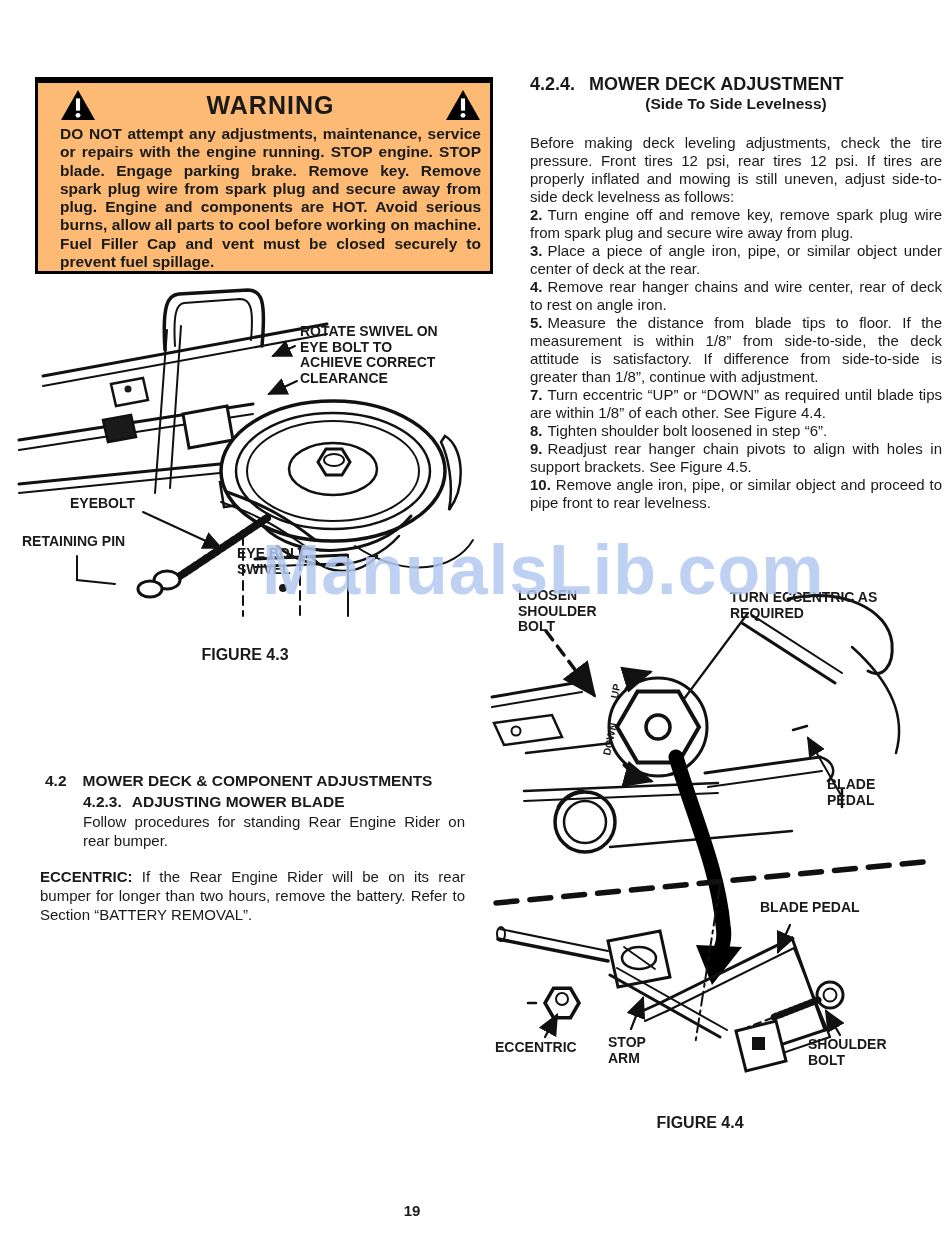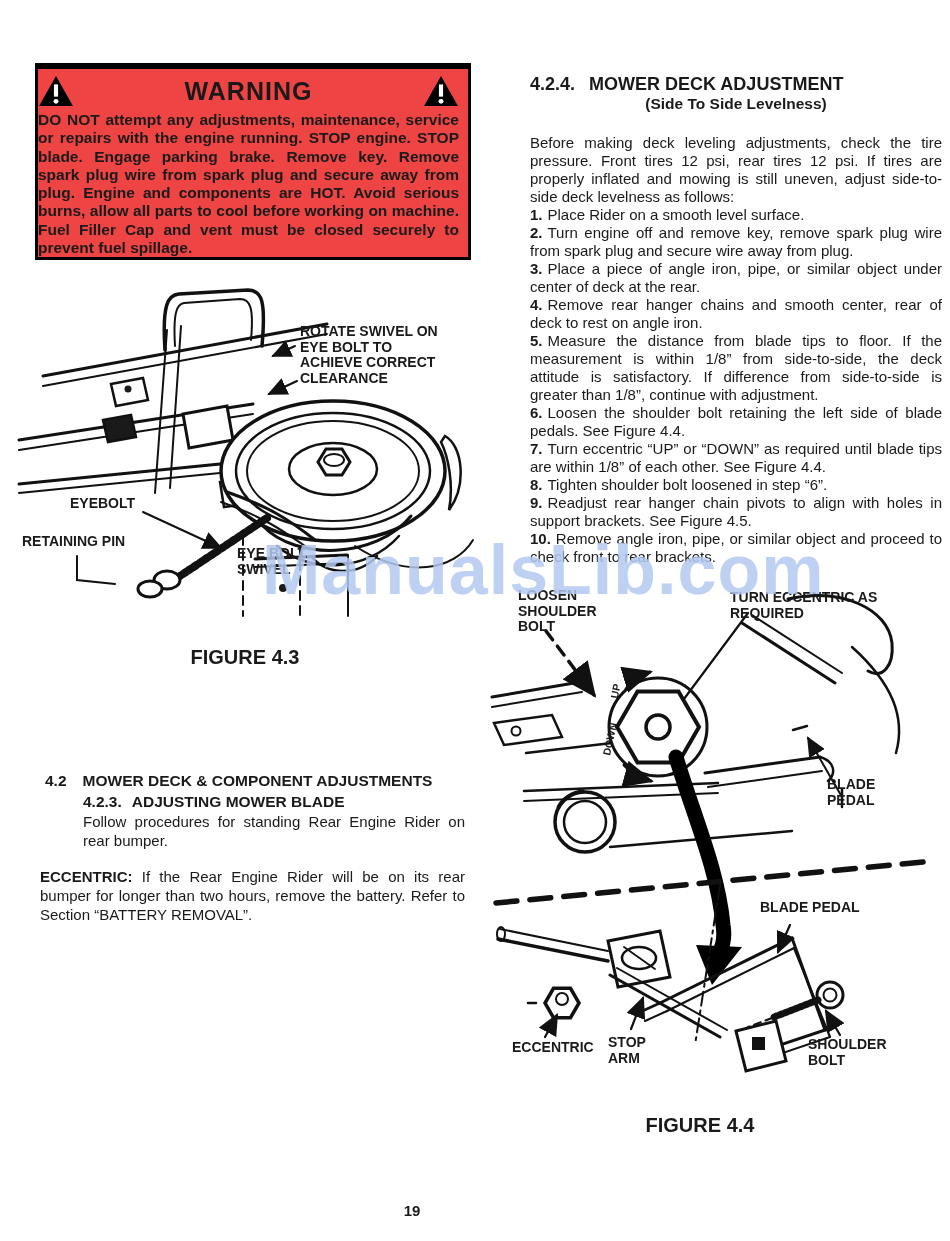--- a/index.html
+++ b/index.html
@@ -7,39 +7,39 @@
     position:relative;width:950px;height:1241px;margin:0 auto;
     background:#ffffff;color:#1a1a1a;
     font-family:"Liberation Sans","DejaVu Sans",sans-serif;
     overflow:hidden;
   }
   .abs{position:absolute;}
   
   .page-title{left:40px;top:24px;font-size:27px;font-weight:bold;letter-spacing:.5px;}
   
   .warning-box{
-    left:35px;top:63px;width:421px;height:184px;
+    left:35px;top:77px;width:421px;height:184px;
     border:3px solid #000;border-top-width:6px;
-    padding:4px 9px 0 0;box-sizing:content-box;background:#ef4444;
+    padding:4px 9px 0 22px;box-sizing:content-box;background:#fdba74;
   }
   .warning-head{display:flex;align-items:center;justify-content:space-between;height:36px;}
   .warning-title{font-size:25px;font-weight:bold;letter-spacing:1px;flex:1;text-align:center;}
   .warn-tri{width:36px;height:32px;flex:0 0 auto;}
   .warning-body{font-size:15.5px;font-weight:bold;line-height:18.3px;text-align:justify;margin-top:2px;}
   
   .right-col{left:530px;top:74px;width:412px;font-size:15px;line-height:18px;}
   .sec-h{font-size:18px;font-weight:bold;display:flex;gap:14px;line-height:20px;}
   .sec-h2{font-size:15.5px;font-weight:bold;text-align:center;line-height:20px;margin-bottom:2px;}
   .para{text-align:justify;margin-top:20px;}
   .step{text-align:justify;}
   .step .num{font-weight:bold;margin-right:5px;}
   
   .figure{overflow:visible;}
   .fig-label{font-size:14px;font-weight:bold;line-height:15.5px;white-space:pre-line;}
-  .fig-caption{font-size:20px;font-weight:bold;text-align:center;}
+  .fig-caption{font-size:16px;font-weight:bold;text-align:center;}
   .rot-label{font-size:10.5px;font-weight:bold;transform:rotate(-78deg);transform-origin:center;}
   
   .sec42{left:45px;top:770px;width:420px;font-size:15px;line-height:19px;}
   .sec42 .row1{display:flex;gap:16px;font-size:15.5px;font-weight:bold;line-height:21px;}
   .sec42 .row2{margin-left:38px;font-size:15.5px;font-weight:bold;line-height:21px;display:flex;gap:10px;}
   .sec42 .body{margin-left:38px;text-align:justify;width:382px;}
   .important{margin-top:17px;margin-left:-5px;width:425px;text-align:justify;}
   .important .lbl{font-weight:bold;}
   
   .watermark{
@@ -73,30 +73,28 @@
     <div class="warning-body">DO NOT attempt any adjustments, maintenance, service or repairs with the engine running. STOP engine. STOP blade. Engage parking brake. Remove key. Remove spark plug wire from spark plug and secure away from plug. Engine and components are HOT. Avoid serious burns, allow all parts to cool before working on machine. Fuel Filler Cap and vent must be closed securely to prevent fuel spillage.</div>
   </div>
 
   <div class="abs right-col">
     <div class="sec-h">
       <span>4.2.4.</span>
       <span>MOWER DECK ADJUSTMENT</span>
     </div>
     <div class="sec-h2">(Side To Side Levelness)</div>
     <div class="para">Before making deck leveling adjustments, check the tire pressure.  Front tires 12 psi, rear tires 12 psi. If tires are properly inflated and mowing is still uneven, adjust side-to-side deck levelness as follows:</div>
-    <div class="step"><span class="num">1.</span><span>Place Rider on a smooth level surface.</span></div>
     <div class="step"><span class="num">2.</span><span>Turn engine off and remove key, remove spark plug wire from spark plug and secure wire away from plug.</span></div>
     <div class="step"><span class="num">3.</span><span>Place a piece of angle iron, pipe, or similar object under center of deck at the rear.</span></div>
-    <div class="step"><span class="num">4.</span><span>Remove rear hanger chains and smooth center, rear of deck to rest on angle iron.</span></div>
+    <div class="step"><span class="num">4.</span><span>Remove rear hanger chains and wire center, rear of deck to rest on angle iron.</span></div>
     <div class="step"><span class="num">5.</span><span>Measure the distance from blade tips to floor.  If the measurement is within 1/8” from side-to-side, the deck attitude is satisfactory.  If difference from side-to-side is greater than 1/8”, continue with adjustment.</span></div>
-    <div class="step"><span class="num">6.</span><span>Loosen the shoulder bolt retaining the left side of blade pedals. See Figure 4.4.</span></div>
     <div class="step"><span class="num">7.</span><span>Turn eccentric “UP” or “DOWN” as required until blade tips are within 1/8” of each other. See Figure 4.4.</span></div>
     <div class="step"><span class="num">8.</span><span>Tighten shoulder bolt loosened in step “6”.</span></div>
     <div class="step"><span class="num">9.</span><span>Readjust rear hanger chain pivots to align with holes in support brackets. See Figure 4.5.</span></div>
-    <div class="step"><span class="num">10.</span><span>Remove angle iron, pipe, or similar object and proceed to check front to rear brackets.</span></div>
+    <div class="step"><span class="num">10.</span><span>Remove angle iron, pipe, or similar object and proceed to pipe front to rear levelness.</span></div>
   </div>
 
   <div class="abs figure" style="left:15px;top:288px;width:460px;height:332px;">
     <svg viewBox="0 0 460 332" width="460" height="332">
       <defs>
         <marker id="ah1" markerWidth="11" markerHeight="9" refX="9" refY="4.5" orient="auto">
           <path d="M0,0 L10,4.5 L0,9 Z" fill="#111"></path>
         </marker>
       </defs>
       <g stroke="#111" fill="none" stroke-width="2.5" stroke-linecap="round">
@@ -242,21 +240,21 @@
     <div class="abs fig-label" style="left:28px;top:3px;">LOOSEN
 SHOULDER
 BOLT</div>
     <div class="abs fig-label" style="left:240px;top:5px;width:170px;">TURN ECCENTRIC AS
 REQUIRED</div>
     <div class="abs rot-label" style="left:118px;top:100px;">UP</div>
     <div class="abs rot-label" style="left:103px;top:148px;">DOWN</div>
     <div class="abs fig-label" style="left:337px;top:192px;">BLADE
 PEDAL</div>
     <div class="abs fig-label" style="left:270px;top:315px;">BLADE PEDAL</div>
-    <div class="abs fig-label" style="left:22px;top:455px;">ECCENTRIC</div>
+    <div class="abs fig-label" style="left:5px;top:455px;">ECCENTRIC</div>
     <div class="abs fig-label" style="left:118px;top:450px;">STOP
 ARM</div>
     <div class="abs fig-label" style="left:318px;top:452px;">SHOULDER
 BOLT</div>
   </div>
   <div class="abs fig-caption" style="left:490px;top:1114px;width:420px;">FIGURE 4.4</div>
 
   <div class="abs watermark">ManualsLib.com</div>
 
   <div class="abs page-num">19</div>

